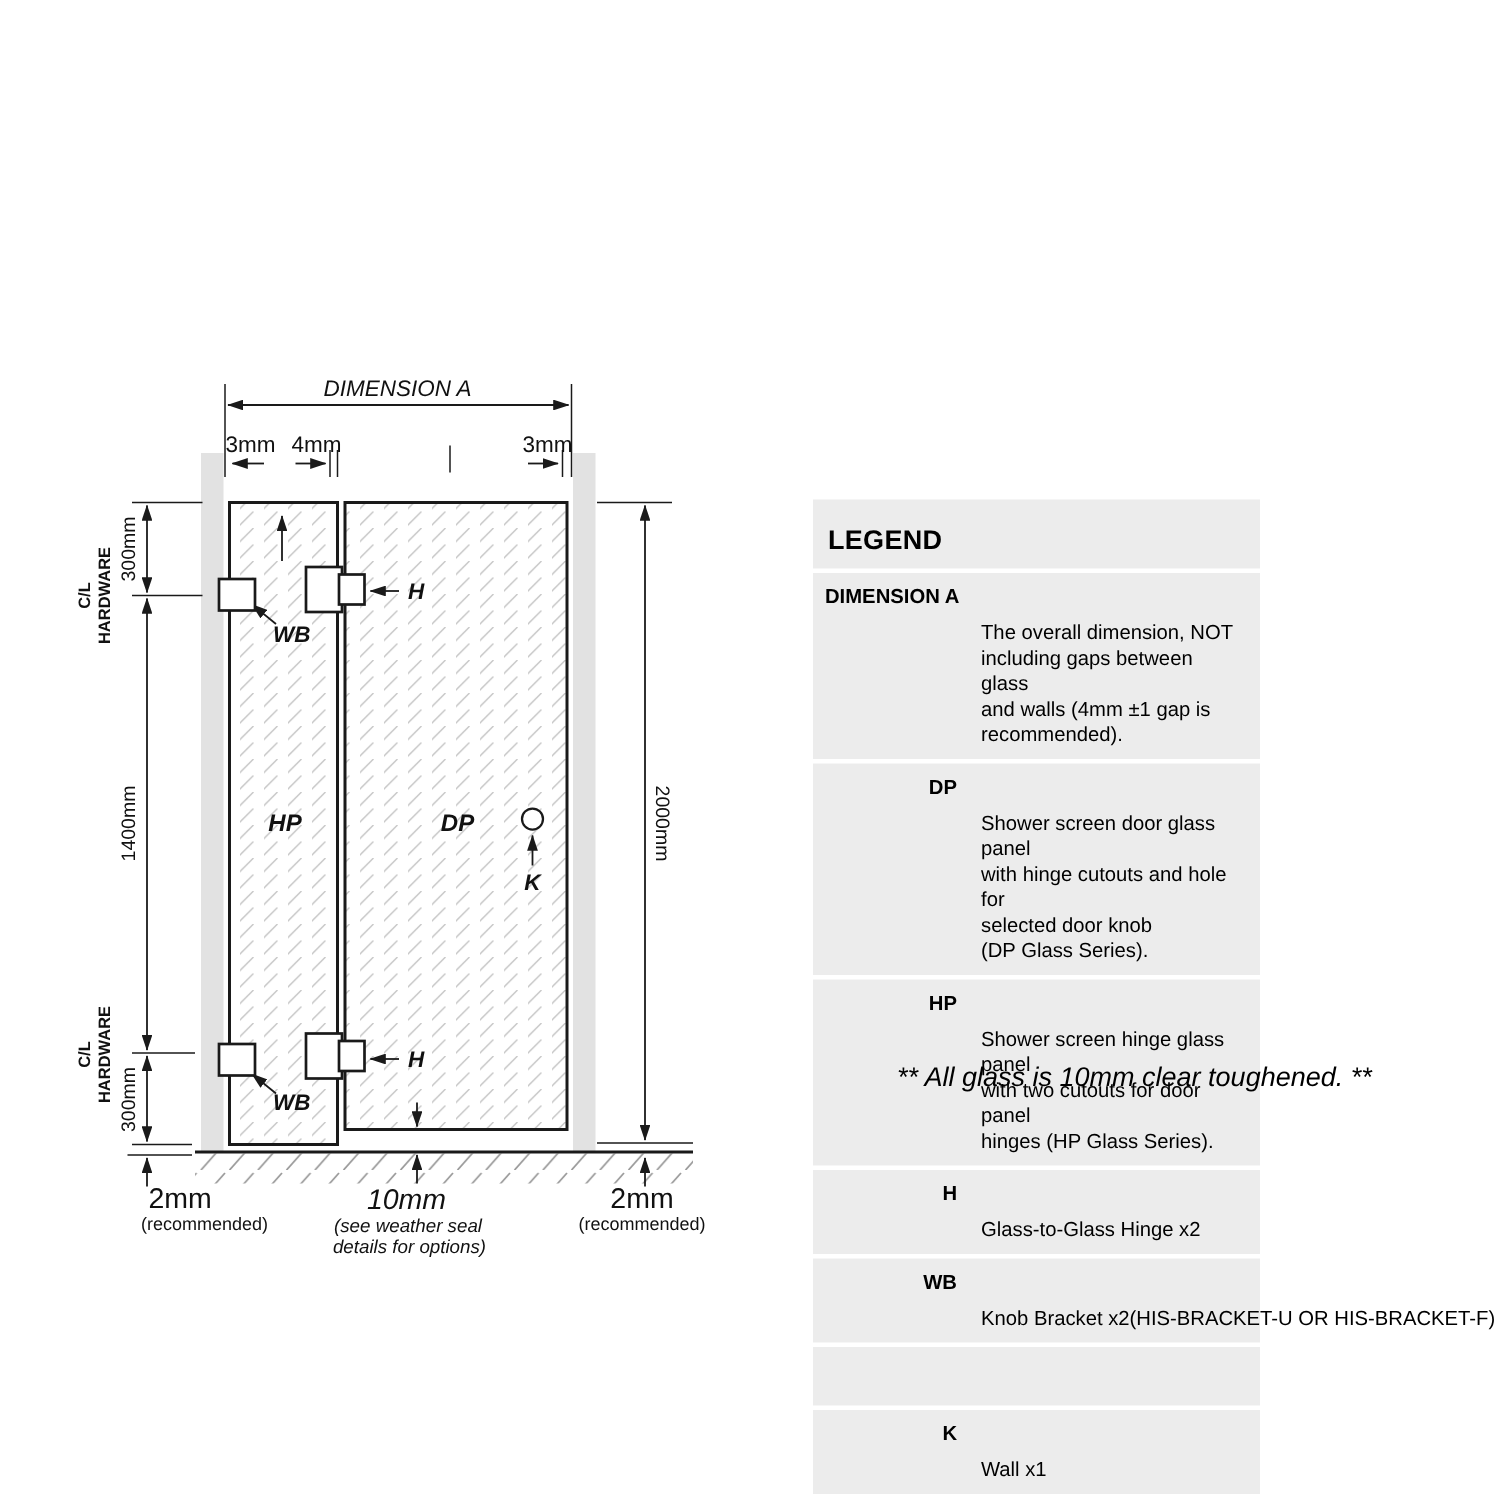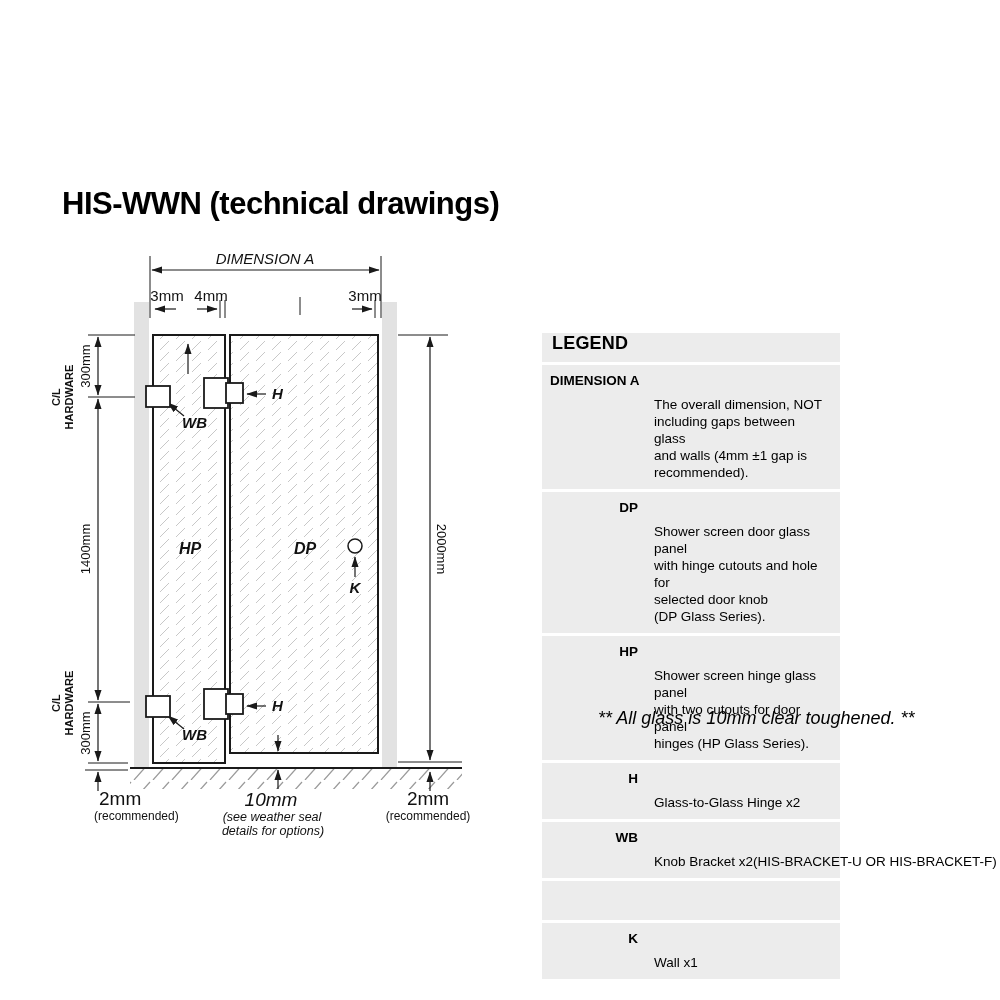--- a/index.html
+++ b/index.html
@@ -14,36 +14,35 @@
   .t-dima{font-size:15px;font-style:italic;}
   .t-cl{font-size:11px;font-weight:bold;}
   .t-part{font-size:15px;font-weight:bold;font-style:italic;}
   .t-part-lg{font-size:16px;font-weight:bold;font-style:italic;}
   .t-big{font-size:19px;}
   .t-big-i{font-size:19px;font-style:italic;}
   .t-note{font-size:12px;}
   .t-note-i{font-size:12.5px;font-style:italic;}
 
   .legend{position:absolute;left:542px;top:333px;width:298px;background:#ececec;}
-  .legend-header{padding:0 10px 8px 10px;font-size:18px;font-weight:bold;letter-spacing:0.2px;}
+  .legend-header{padding:17px 10px 8px 10px;font-size:18px;font-weight:bold;letter-spacing:0.2px;}
   .legend-row{display:flex;border-top:3px solid #ffffff;padding:7px 10px 8px 8px;}
   .legend-row.empty{min-height:12px;}
   .legend-term{width:88px;flex:0 0 88px;text-align:right;font-weight:bold;font-size:13.5px;
                line-height:17px;white-space:nowrap;}
   .legend-desc{margin-left:16px;font-size:13.5px;line-height:17px;white-space:pre-line;margin-top:24px;}
   .legend-desc.nowrap{white-space:nowrap;}
   .legend-foot{position:absolute;left:598px;top:708px;font-size:18px;font-style:italic;
                white-space:nowrap;}
 </style>
 </head>
 <body>
 
 <div class="canvas">
 
-  <div class="page-title">HIS-WWN (technical drawings)</div>
 
   <svg width="1000" height="1000" viewBox="0 0 1000 1000">
     <defs>
       <marker id="arr" markerWidth="9" markerHeight="6" refX="8.5" refY="3" orient="auto-start-reverse">
         <path d="M0,0 L9,3 L0,6 Z" fill="#1a1a1a"></path>
       </marker>
       <pattern id="glassHatch" width="16" height="11" patternUnits="userSpaceOnUse">
         <line x1="-2" y1="11" x2="9" y2="0" stroke="#c8c8c8" stroke-width="1"></line>
       </pattern>
       <pattern id="floorHatch" width="19" height="20" patternUnits="userSpaceOnUse">

